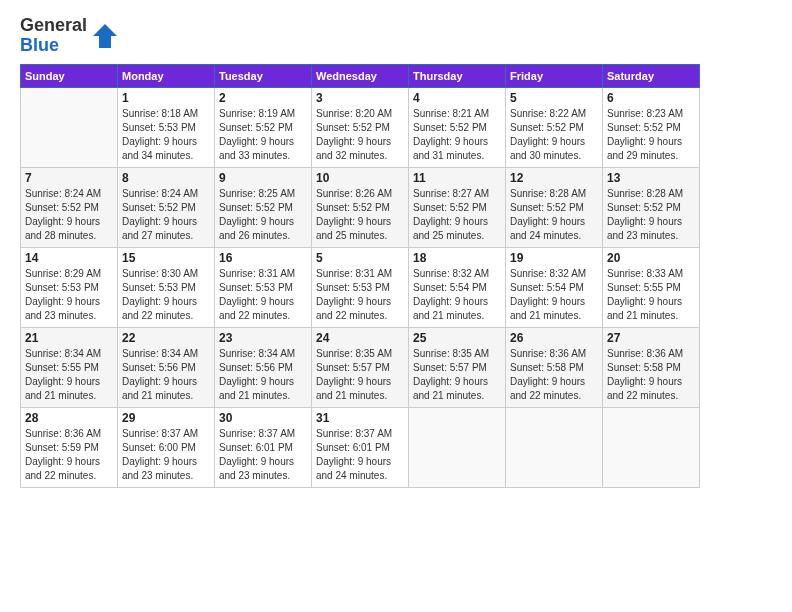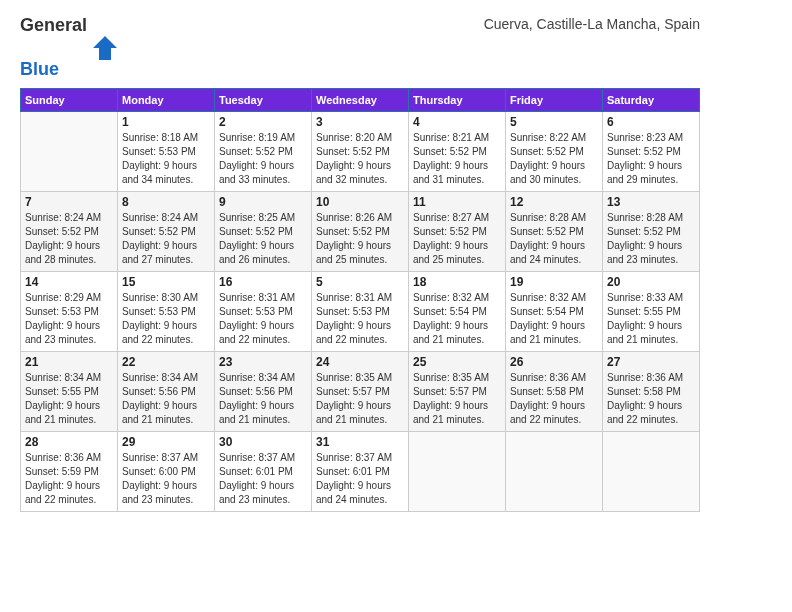--- a/index.html
+++ b/index.html
@@ -32,21 +32,20 @@
     }
     .logo-general {
       font-size: 18px;
       font-weight: bold;
       color: #333;
     }
     .logo-blue {
       font-size: 18px;
       font-weight: bold;
       color: #1a6bc4;
-      margin-top: 24px;
     }
     .logo-icon {
       width: 28px;
       height: 28px;
       margin-left: 4px;
     }
     .title-block {
       text-align: right;
     }
     .title-month {
@@ -106,21 +105,20 @@
     <div class="logo">
       <div class="logo-text">
         <span class="logo-general">General</span>
         <span class="logo-blue">Blue</span>
       </div>
       <svg class="logo-icon" viewBox="0 0 28 28">
         <polygon points="14,2 26,14 20,14 20,26 8,26 8,14 2,14" fill="#1a6bc4"></polygon>
       </svg>
     </div>
     <div class="title-block">
-      <div class="title-location">Cuerva, Castille-La Mancha, Spain</div>
     </div>
   </div>
 
   <table class="calendar">
     <thead>
       <tr>
       <th>Sunday</th>
           <th>Monday</th>
           <th>Tuesday</th>
           <th>Wednesday</th>

